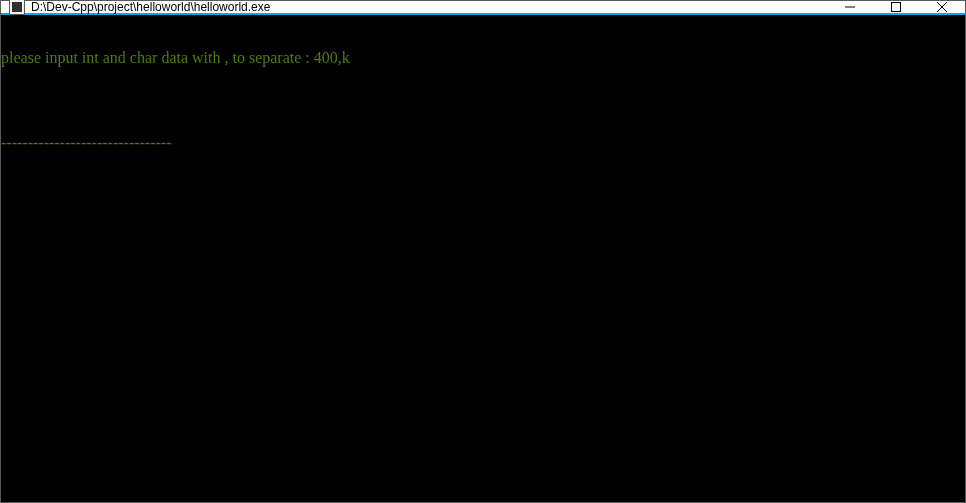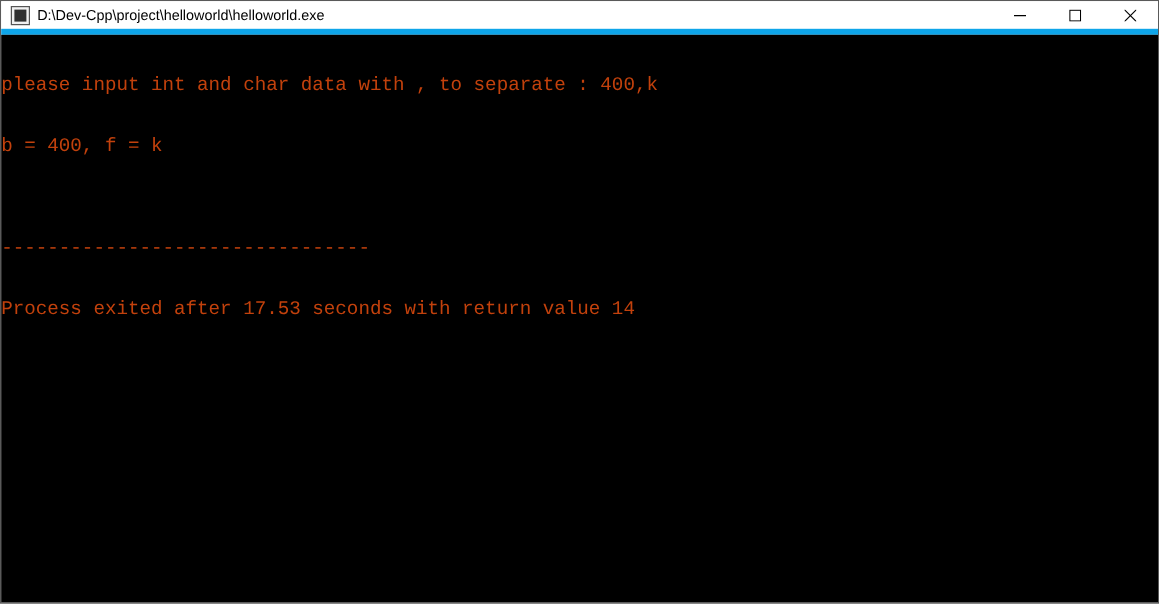--- a/index.html
+++ b/index.html
@@ -15,28 +15,28 @@
       overflow: hidden;
     }
     .window {
       width: 100%;
       height: 100%;
       border: 1px solid #5a5a5a;
       display: flex;
       flex-direction: column;
     }
     .titlebar {
-      height: 28px;
+      height: 14px;
       background: #ffffff;
       display: flex;
       align-items: center;
       padding-left: 8px;
       color: #000000;
       font-size: 12px;
-      border-bottom: 5px solid #0ea5e9;
+      border-bottom: 2px solid #0ea5e9;
     }
     .titlebar-icon {
       width: 16px;
       height: 16px;
       border: 1px solid #555555;
       background: #f0f0f0;
       margin-right: 6px;
       flex-shrink: 0;
       position: relative;
     }
@@ -71,22 +71,22 @@
     .win-btn svg {
       width: 10px;
       height: 10px;
       stroke: #000;
       stroke-width: 1;
       fill: none;
     }
     .console {
       flex: 1;
       background: #000000;
-      color: #c2410c;
-      font-family: Liberation Mono, monospace;
+      color: #4d7c0f;
+      font-family: Liberation Serif, serif;
       font-size: 16px;
       line-height: 17px;
       padding: 0;
       white-space: pre;
       overflow: hidden;
       position: relative;
     }
     .console-line {
       font-family: inherit;
       white-space: pre;
@@ -123,18 +123,16 @@
       <div class="win-btn">
         <svg viewBox="0 0 10 10">
             <line x1="0" y1="0" x2="10" y2="10"></line>
             <line x1="10" y1="0" x2="0" y2="10"></line>
           </svg>
       </div>
     </div>
   </div>
   <div class="console">
     <div class="console-line">please input int and char data with , to separate : 400,k</div>
-    <div class="console-line">b = 400, f = k</div>
     <div class="console-line"></div>
     <div class="console-line">--------------------------------</div>
-    <div class="console-line">Process exited after 17.53 seconds with return value 14</div>
   </div>
 </div>
 
 </body></html>

